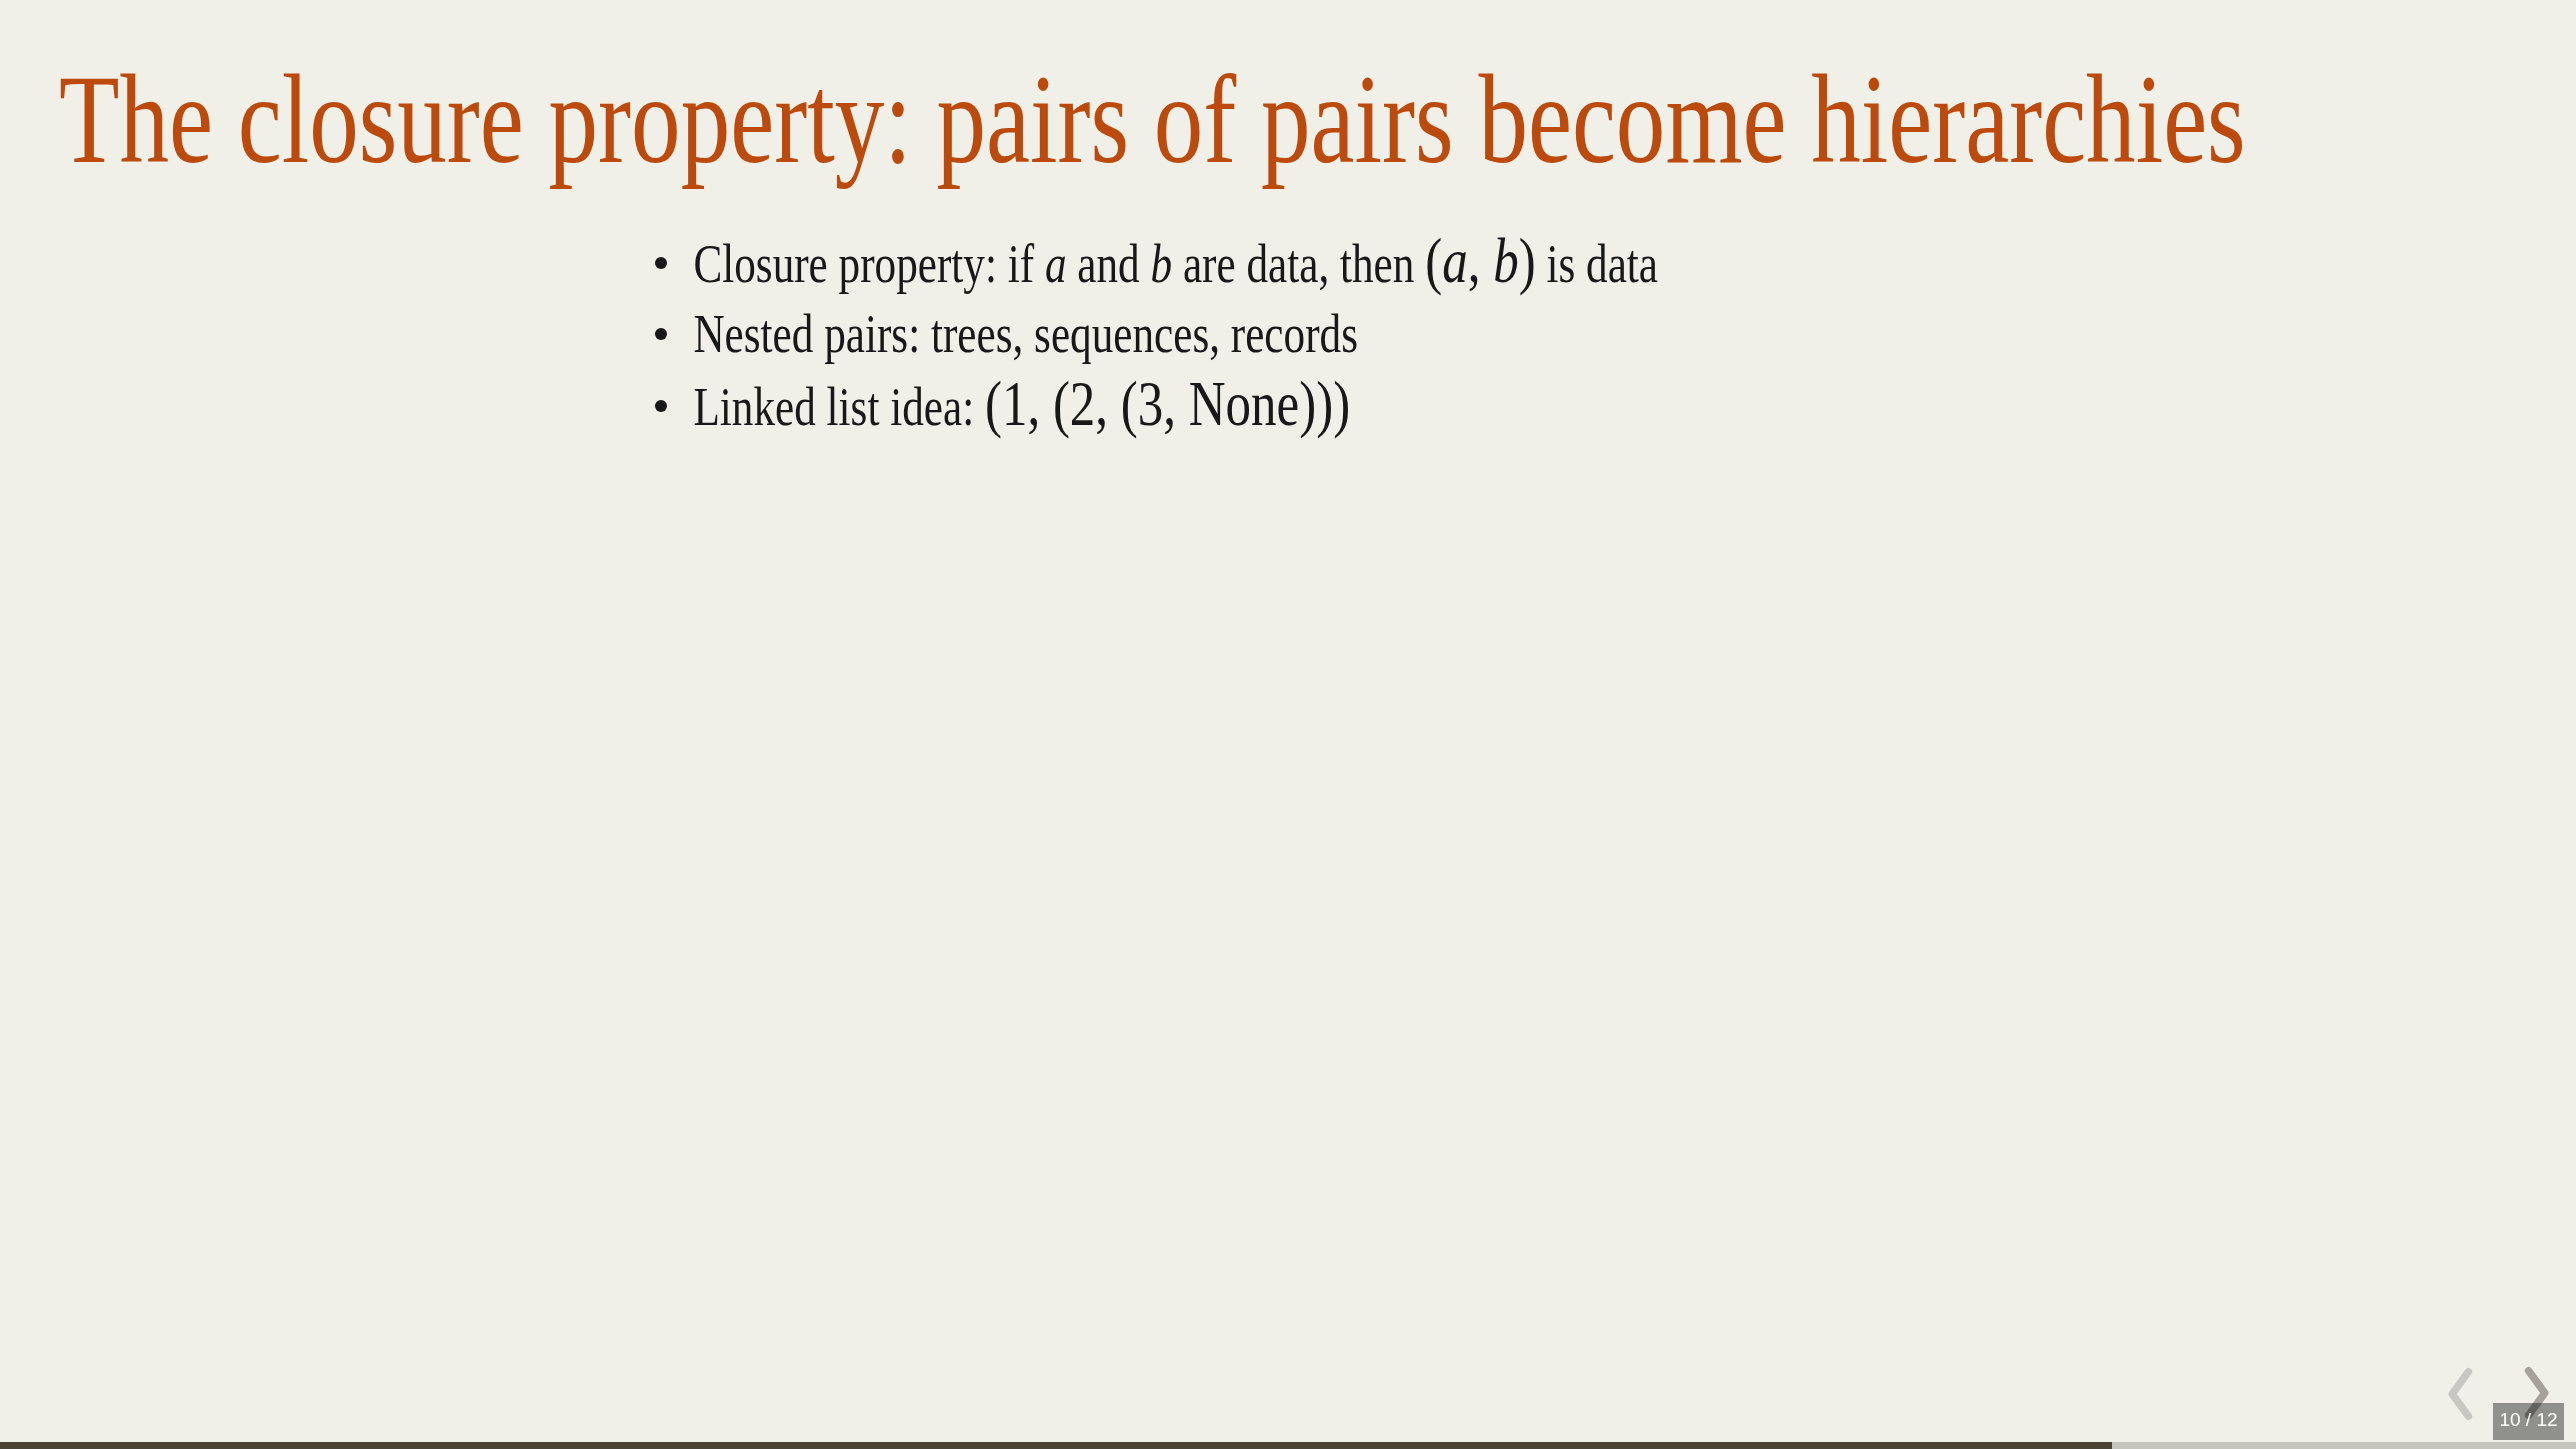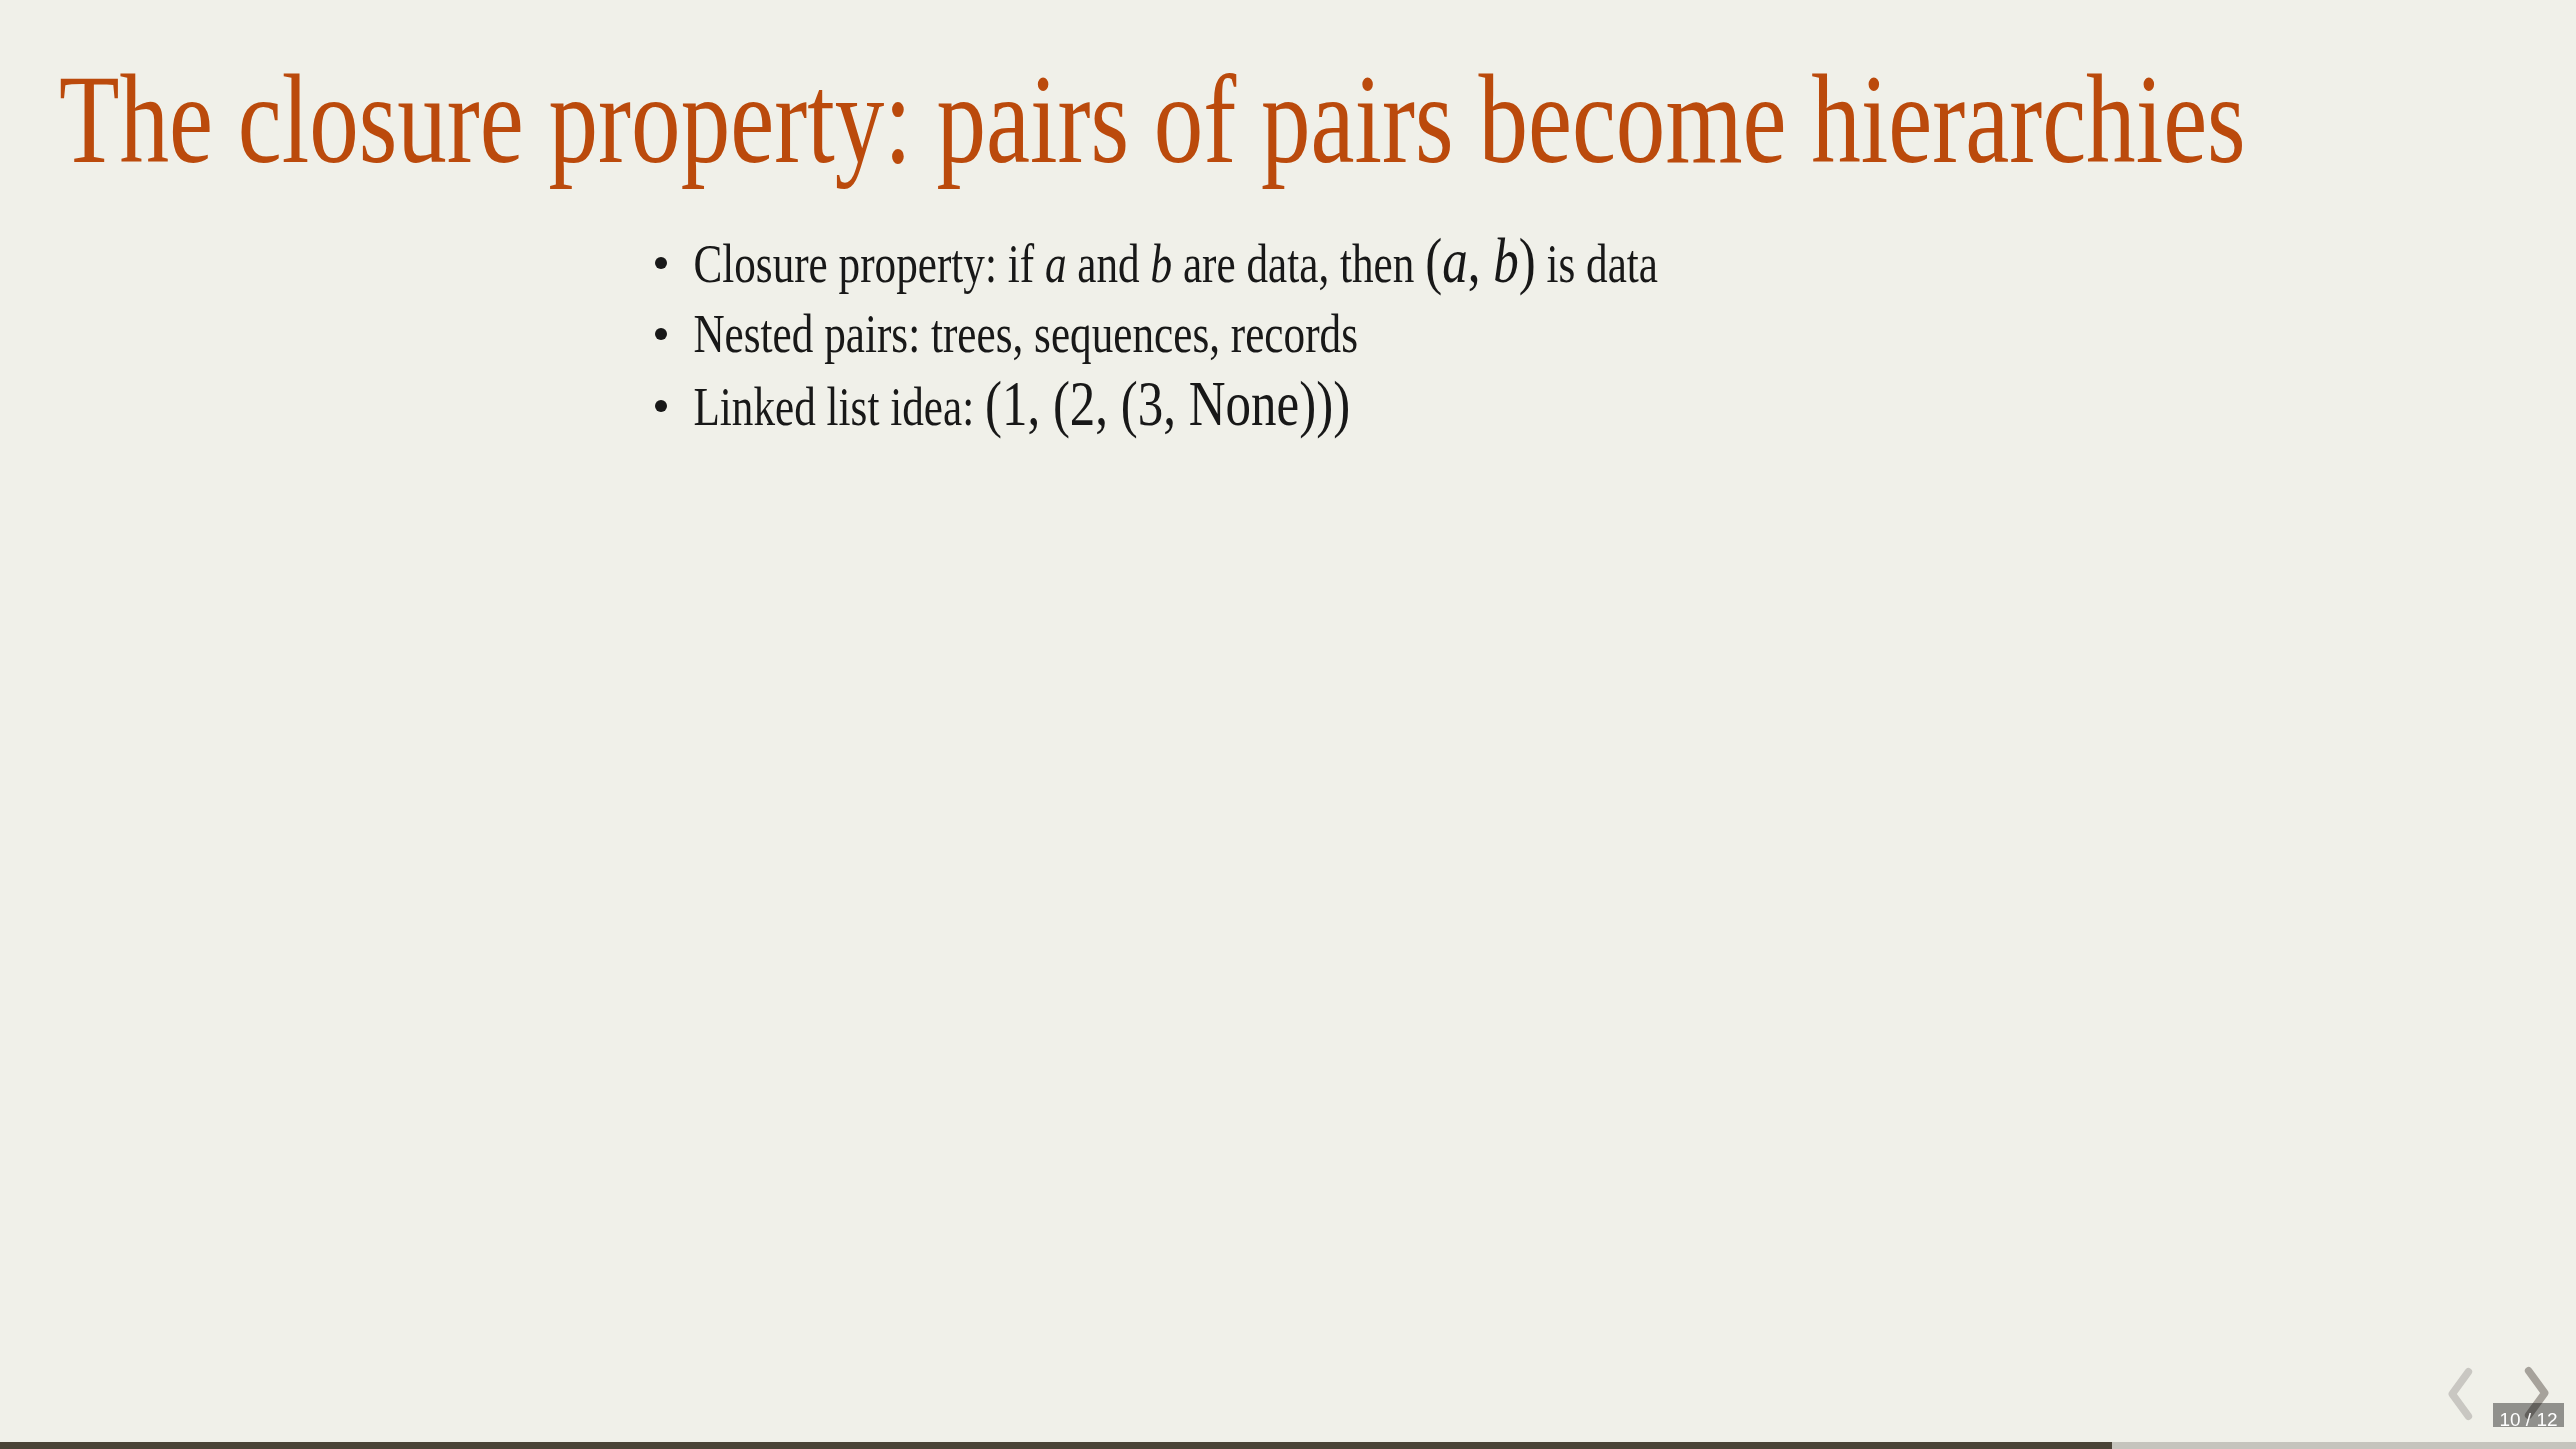--- a/index.html
+++ b/index.html
@@ -58,21 +58,21 @@
   .seg-math{font-size:1.18em;font-style:normal;}
   .seg-mathvar{font-size:1.18em;font-style:italic;}
   .nav-button{
     position:absolute;border:none;background:transparent;padding:0;cursor:pointer;
   }
   .nav-button svg{display:block;}
   .nav-prev{position:absolute;left:2444px;top:1367px;width:34px;height:54px;z-index:5;}
   .nav-next{position:absolute;left:2519px;top:1366px;width:34px;height:54px;z-index:5;}
   .slide-number-badge{
     position:absolute;left:2493px;top:1403px;
-    width:71px;height:24px;
+    width:71px;height:37px;
     background:var(--badge-bg);
     color:var(--badge-text);
     font-family:"Liberation Sans", sans-serif;
     font-size:19px;line-height:34px;
     text-align:center;
     z-index:10;
   }
   .progress-bar{
     position:absolute;left:0;bottom:0;
     width:2576px;height:7.4px;

